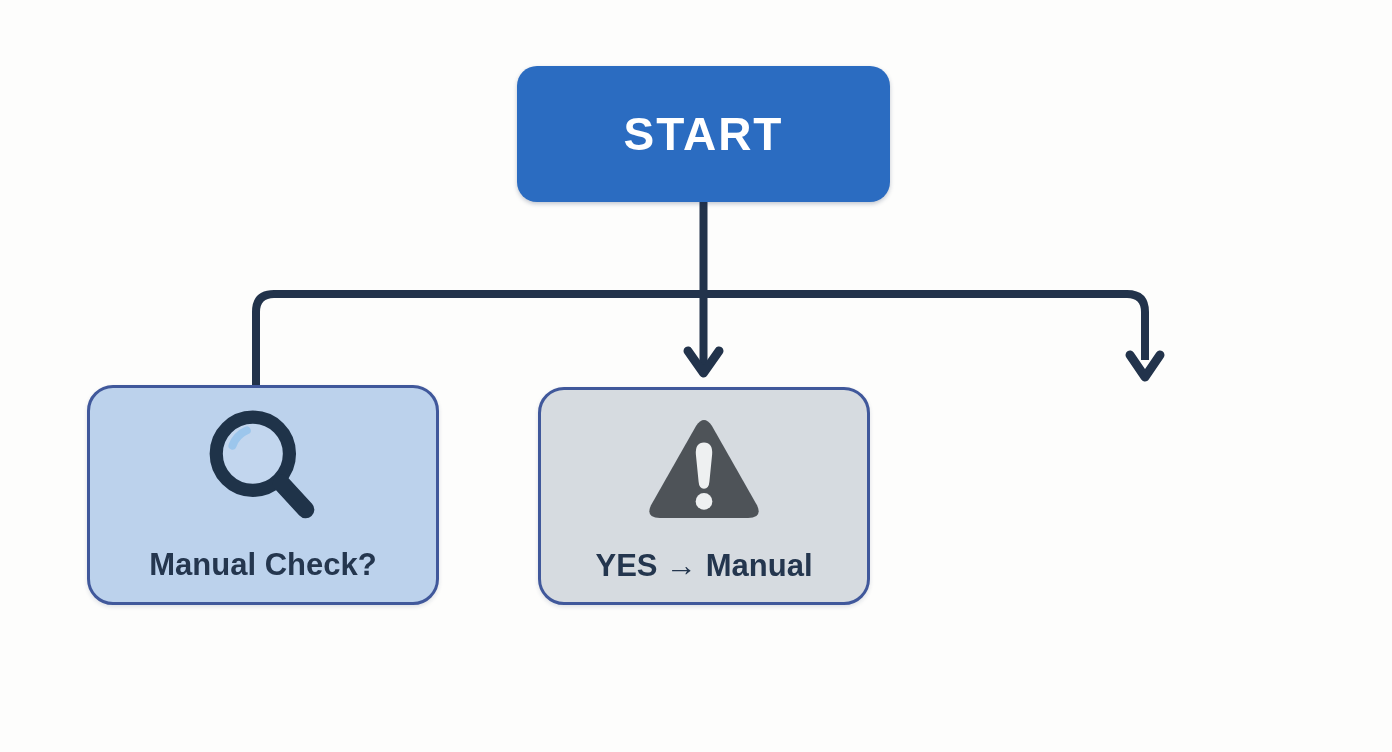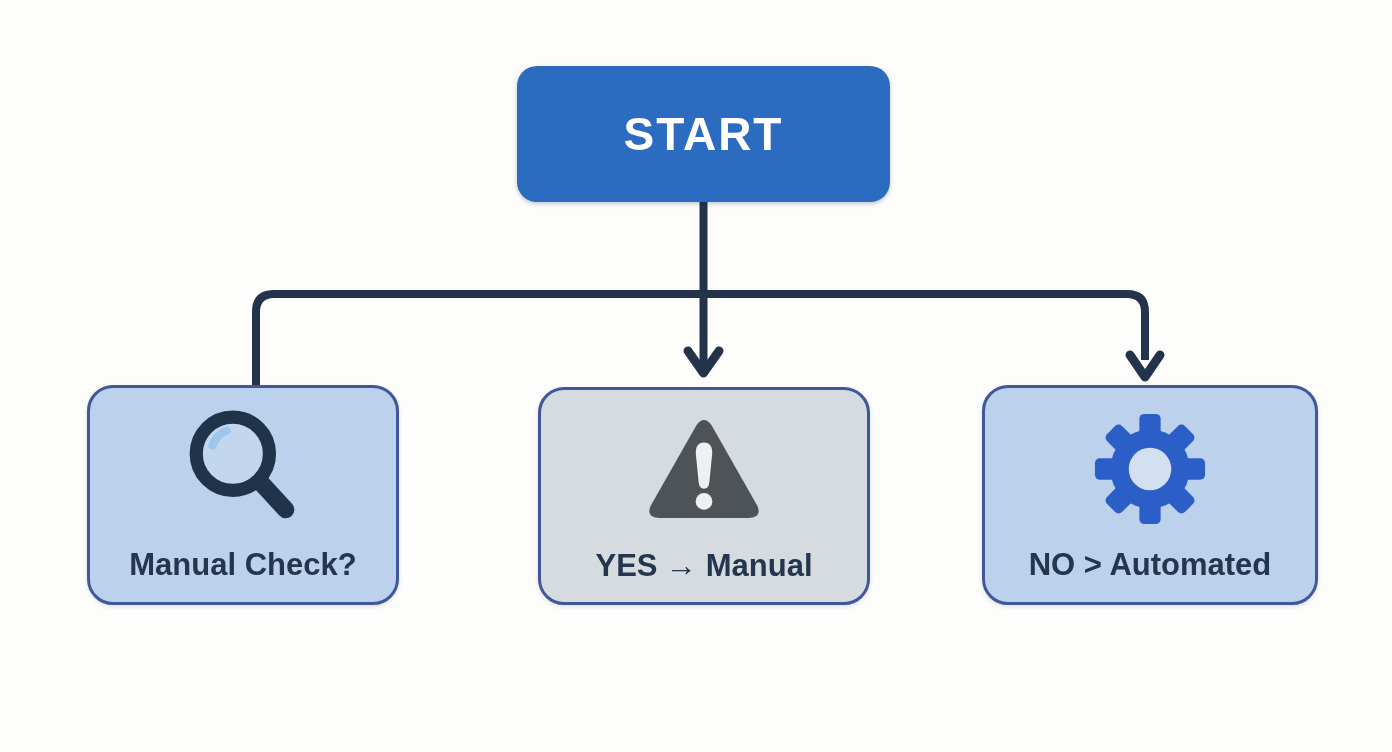--- a/index.html
+++ b/index.html
@@ -64,21 +64,21 @@
     border-radius:20px;
     display:flex;align-items:center;justify-content:center;
     box-shadow:0 2px 4px rgba(20,40,80,0.25);
   }
   .start-label{
     color:var(--start-text);
     font-size:46px;
     font-weight:700;
     letter-spacing:2px;
   }
-  .node-manual{left:87px;top:385px;width:312px;height:220px;background:var(--node-fill-blue);}
+  .node-manual{left:87px;top:385px;width:352px;height:220px;background:var(--node-fill-blue);}
   .node-risky{left:538px;top:387px;width:332px;height:218px;background:var(--node-fill-gray);}
   .node-automated{left:982px;top:385px;width:336px;height:220px;background:var(--node-fill-blue);}
   .node-label{
     color:var(--label-text);
     font-size:31px;
     font-weight:700;
     white-space:nowrap;
   }
   .icon-wrap{height:124px;display:flex;align-items:center;justify-content:center;}
   
@@ -125,33 +125,14 @@
     <div class="icon-wrap">
       <svg width="118" height="106" viewBox="0 0 120 108" xmlns="http://www.w3.org/2000/svg">
         <path class="warn-body" d="M 52 9 Q 60 -3 68 9 L 114 90 Q 120 103 105 103 L 15 103 Q 0 103 6 90 Z"></path>
         <path class="warn-mark" d="M 60 26 Q 69 26 68.3 38 L 65.5 66 Q 65 73 60 73 Q 55 73 54.5 66 L 51.7 38 Q 51 26 60 26 Z"></path>
         <circle class="warn-mark" cx="60" cy="86" r="8.5"></circle>
       </svg>
     </div>
     <span class="node-label">YES → Manual</span>
   </div>
 
-  <div class="node node-automated">
-    <div class="icon-wrap">
-      <svg width="116" height="116" viewBox="0 0 120 120" xmlns="http://www.w3.org/2000/svg">
-        <g class="gear-body">
-          <rect x="49" y="3" width="22" height="26" rx="5" transform="rotate(0 60 60)"></rect>
-          <rect x="49" y="3" width="22" height="26" rx="5" transform="rotate(45 60 60)"></rect>
-          <rect x="49" y="3" width="22" height="26" rx="5" transform="rotate(90 60 60)"></rect>
-          <rect x="49" y="3" width="22" height="26" rx="5" transform="rotate(135 60 60)"></rect>
-          <rect x="49" y="3" width="22" height="26" rx="5" transform="rotate(180 60 60)"></rect>
-          <rect x="49" y="3" width="22" height="26" rx="5" transform="rotate(225 60 60)"></rect>
-          <rect x="49" y="3" width="22" height="26" rx="5" transform="rotate(270 60 60)"></rect>
-          <rect x="49" y="3" width="22" height="26" rx="5" transform="rotate(315 60 60)"></rect>
-          <circle cx="60" cy="60" r="41"></circle>
-        </g>
-        <circle class="gear-hole" cx="60" cy="60" r="22"></circle>
-      </svg>
-    </div>
-    <span class="node-label">NO &gt; Automated</span>
-  </div>
 
 </div>
 
 </body></html>

